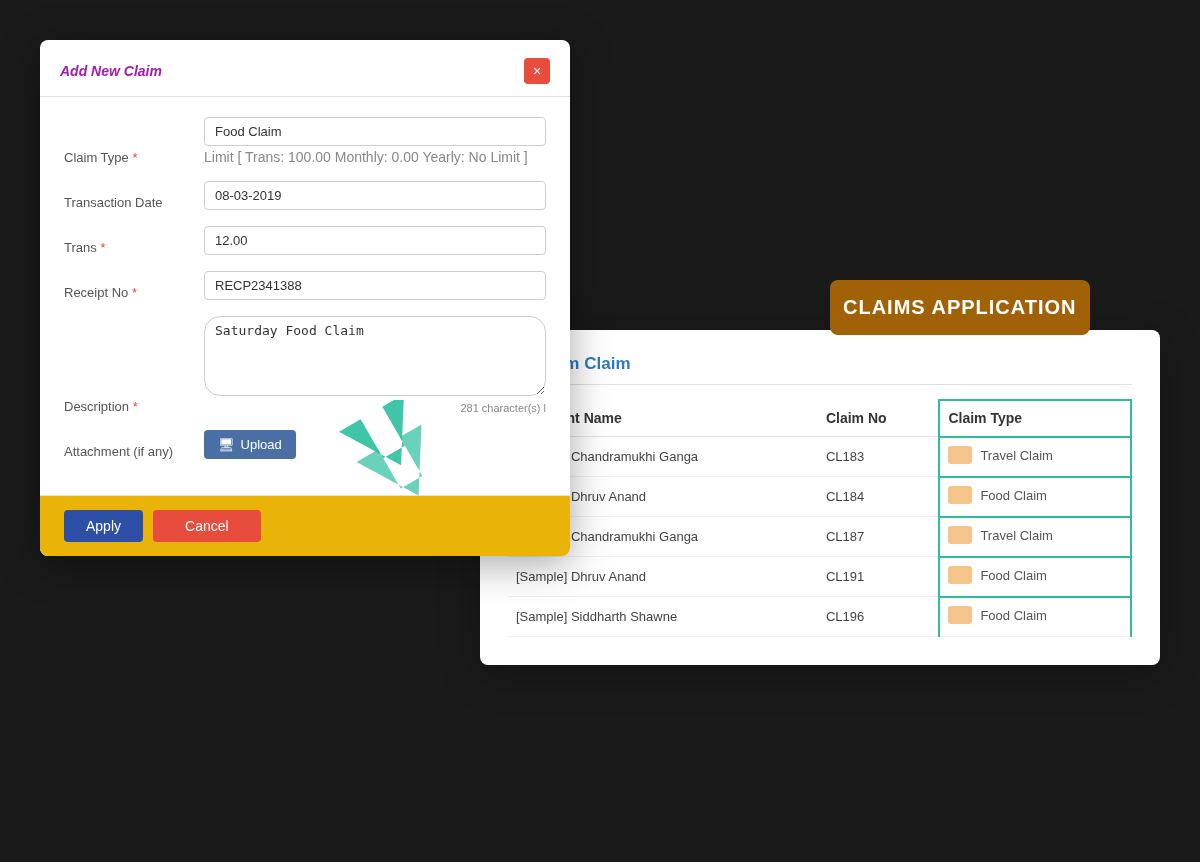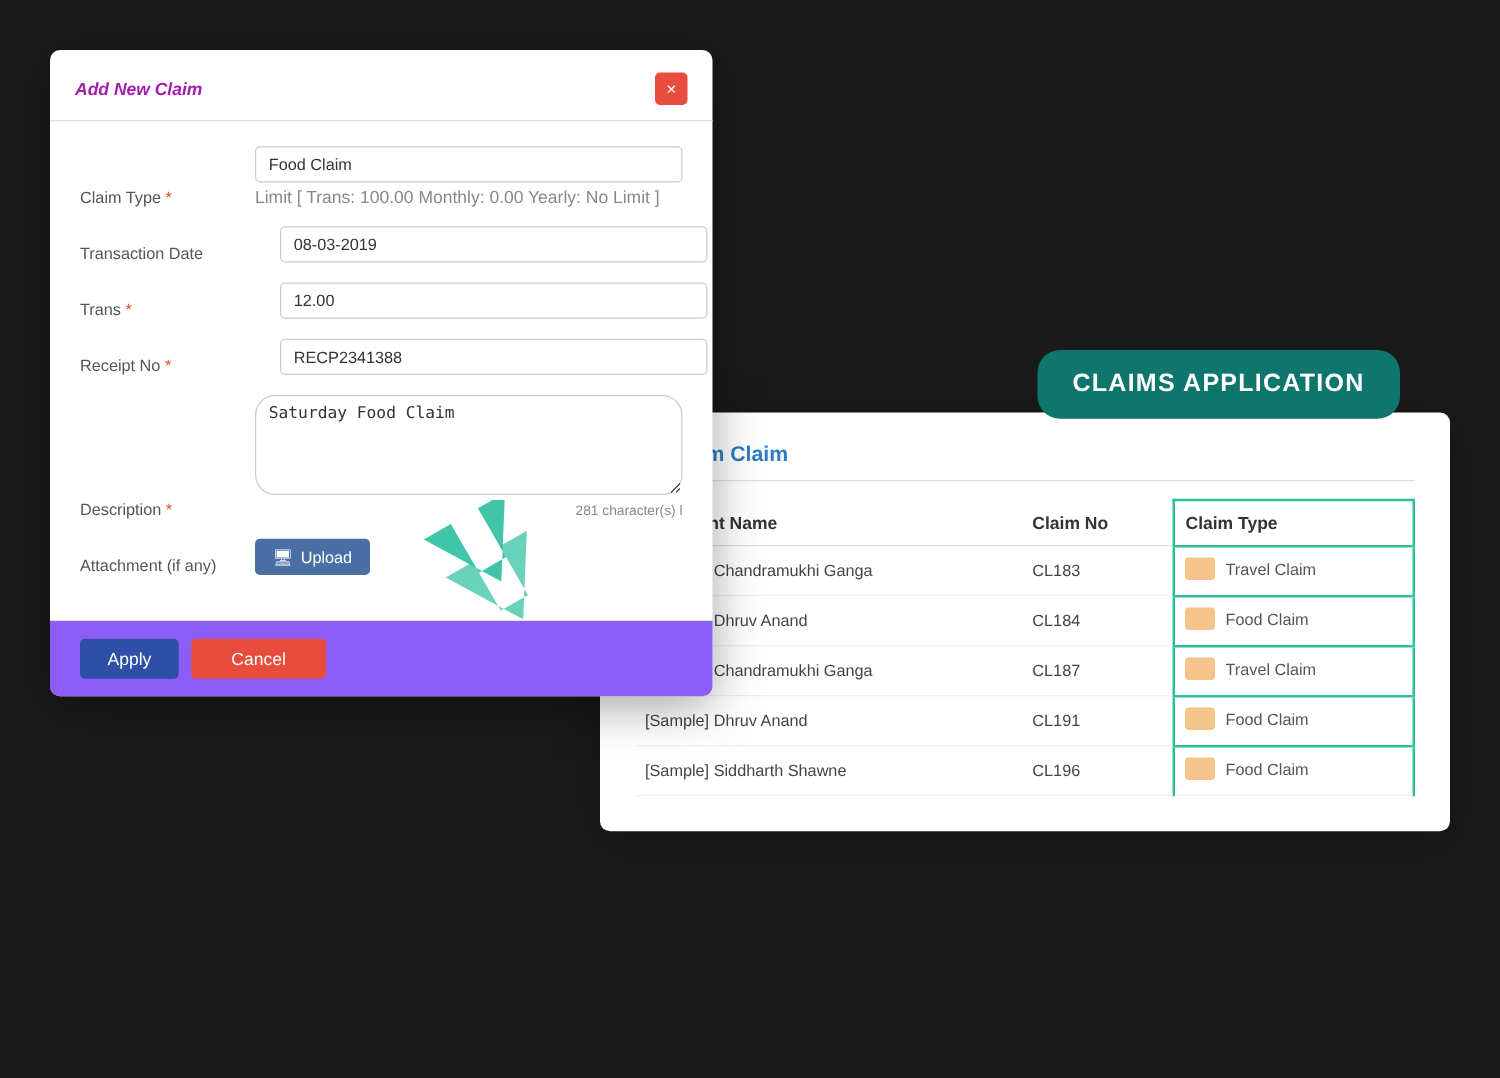--- a/index.html
+++ b/index.html
@@ -103,21 +103,20 @@
       margin-top: 3px;
     }
 
     .form-input {
       width: 100%;
       padding: 6px 10px;
       border: 1px solid #ccc;
       border-radius: 4px;
       font-size: 13px;
       color: #333;
-      margin-left: 20px;
     }
 
     .form-textarea {
       width: 100%;
       padding: 6px 10px;
       border: 1px solid #ccc;
       border-radius: 16px;
       font-size: 13px;
       color: #333;
       height: 80px;
@@ -138,21 +137,21 @@
       padding: 7px 14px;
       border-radius: 4px;
       font-size: 13px;
       cursor: pointer;
       display: flex;
       align-items: center;
       gap: 6px;
     }
 
     .modal-footer {
-      background: #8b5cf6;
+      background: #eab308;
       padding: 14px 24px;
       display: flex;
       gap: 10px;
       border-top: 1px solid #e0e0e0;
       border-radius: 0 0 8px 8px;
     }
 
     .btn-apply {
       background: #2d4fa5;
       color: #fff;
@@ -183,26 +182,26 @@
       border-radius: 8px;
       box-shadow: 0 8px 40px rgba(0,0,0,0.25);
       z-index: 5;
       padding: 24px 28px 28px 28px;
     }
 
     .claims-badge {
       position: absolute;
       top: 280px;
       left: 830px;
-      background: #0f766e;
+      background: #a16207;
       color: #fff;
       font-size: 20px;
       font-weight: bold;
-      padding: 16px 28px;
-      border-radius: 18px;
+      padding: 16px 13px;
+      border-radius: 8px;
       z-index: 20;
       letter-spacing: 1px;
     }
 
     .claims-card-title {
       font-size: 17px;
       font-weight: bold;
       color: #2d7bc4;
       margin-bottom: 14px;
       padding-bottom: 10px;

